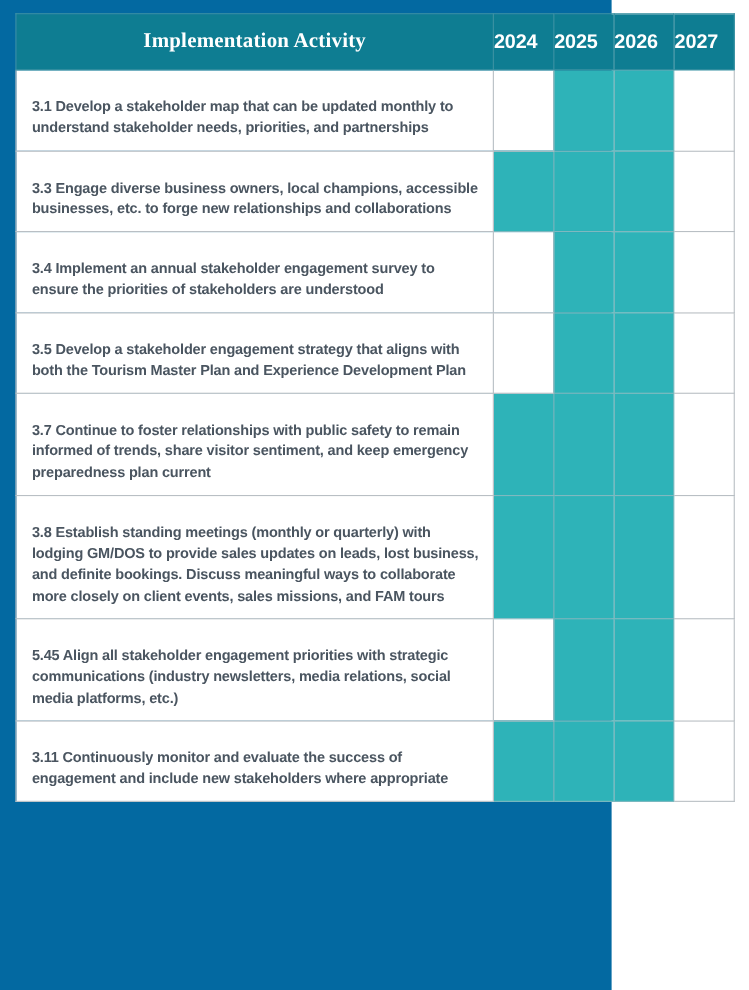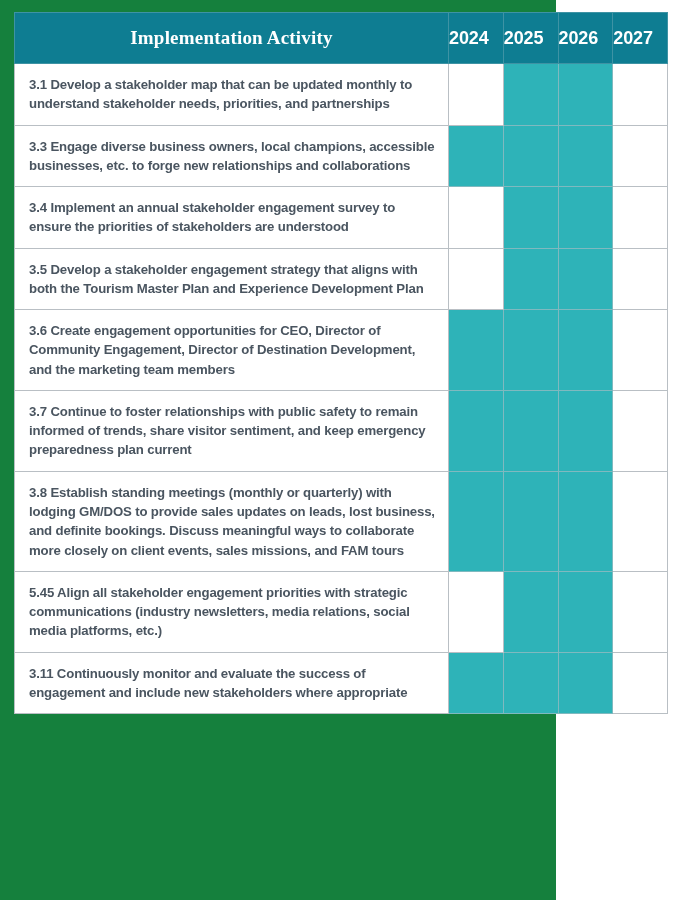--- a/index.html
+++ b/index.html
@@ -11,21 +11,21 @@
     width: 681px;
     height: 900px;
     font-family: "Liberation Sans", sans-serif;
     overflow: hidden;
   }
 
   .page {
     position: relative;
     width: 556px;
     height: 900px;
-    background: #15803d;
+    background: #0369a1;
     box-sizing: border-box;
   }
 
   .table-wrap {
     position: absolute;
     left: 14px;
     top: 12px;
     width: 653px;
   }
 
@@ -67,21 +67,21 @@
 
   
   tbody td {
     border: 1px solid #b9bfc4;
     background: #ffffff;
     padding: 0;
     vertical-align: middle;
   }
 
   td.activity-cell {
-    padding: 11px 12px 11px 14px;
+    padding: 23px 12px 11px 14px;
     color: #4a5560;
     font-family: "Liberation Sans", sans-serif;
     font-weight: bold;
     font-size: 13.2px;
     line-height: 1.46;
     text-align: left;
     letter-spacing: -0.15px;
   }
 
   td.year-cell {
@@ -145,27 +145,20 @@
             <td class="year-cell"></td>
           </tr>
           <tr class="activity-row">
             <td class="activity-cell">3.5 Develop a stakeholder engagement strategy that aligns with both the Tourism Master Plan and Experience Development Plan</td>
             <td class="year-cell"></td>
             <td class="year-cell filled"></td>
             <td class="year-cell filled"></td>
             <td class="year-cell"></td>
           </tr>
           <tr class="activity-row">
-            <td class="activity-cell">3.6 Create engagement opportunities for CEO, Director of Community Engagement, Director of Destination Development, and the marketing team members</td>
-            <td class="year-cell filled"></td>
-            <td class="year-cell filled"></td>
-            <td class="year-cell filled"></td>
-            <td class="year-cell"></td>
-          </tr>
-          <tr class="activity-row">
             <td class="activity-cell">3.7 Continue to foster relationships with public safety to remain informed of trends, share visitor sentiment, and keep emergency preparedness plan current</td>
             <td class="year-cell filled"></td>
             <td class="year-cell filled"></td>
             <td class="year-cell filled"></td>
             <td class="year-cell"></td>
           </tr>
           <tr class="activity-row">
             <td class="activity-cell">3.8 Establish standing meetings (monthly or quarterly) with lodging GM/DOS to provide sales updates on leads, lost business, and definite bookings. Discuss meaningful ways to collaborate more closely on client events, sales missions, and FAM tours</td>
             <td class="year-cell filled"></td>
             <td class="year-cell filled"></td>

